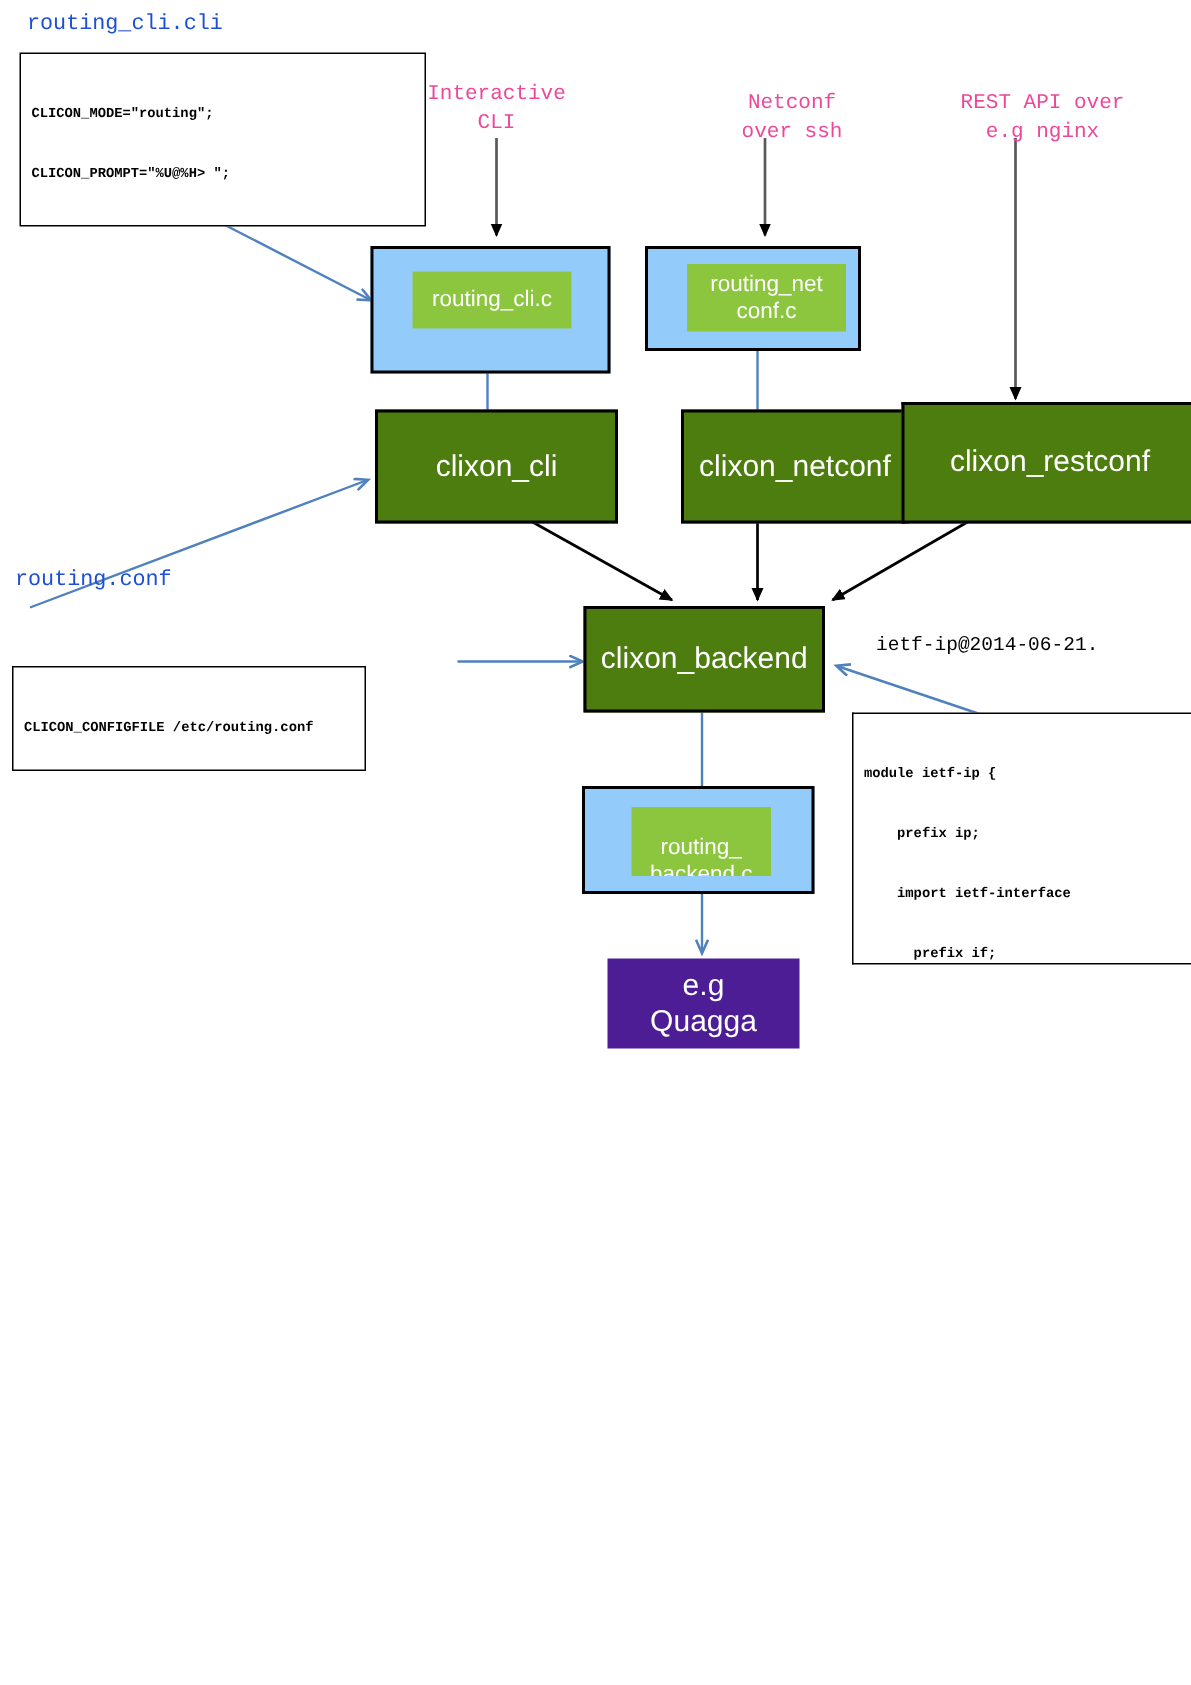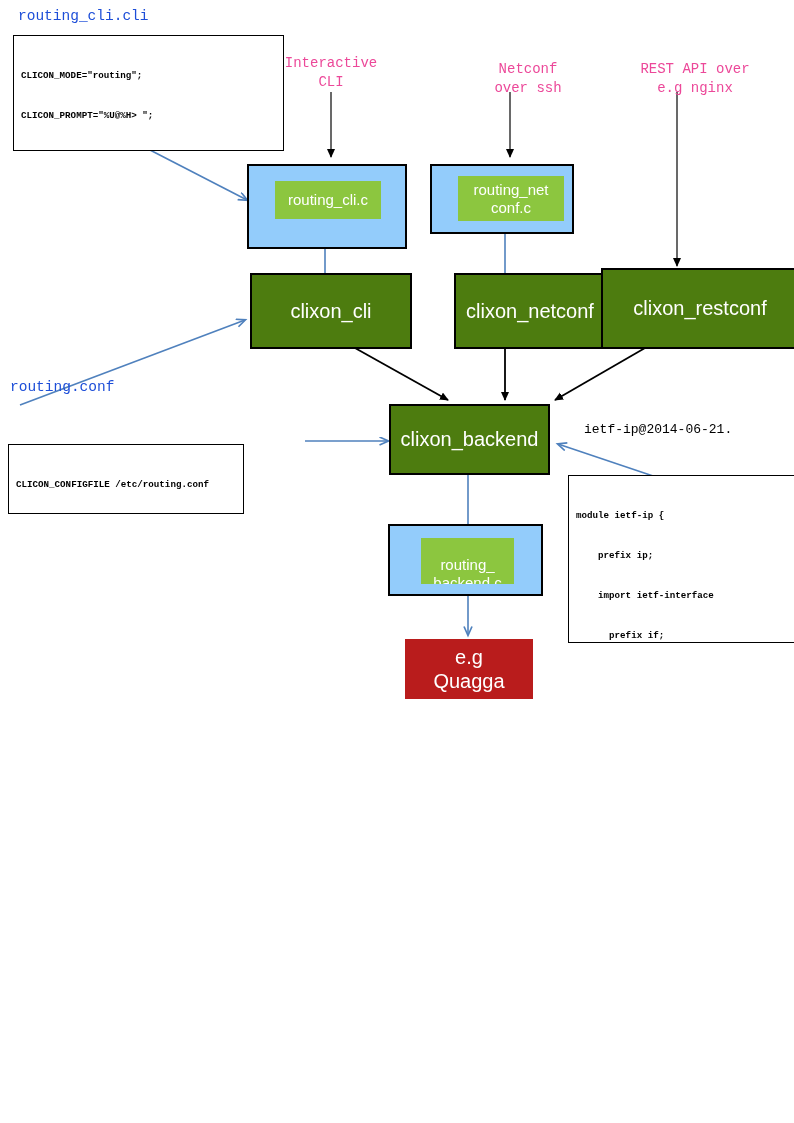--- a/index.html
+++ b/index.html
@@ -83,21 +83,21 @@
   .node-lightblue {
     background: #93ccfb;
     border: 2px solid #000000;
   }
   .node-green {
     background: #8cc63f;
     font-size: 15px;
     line-height: 18px;
   }
   .node-green-big {
-    background: #b91c1c;
+    background: #4c1d95;
     font-size: 20px;
     line-height: 24px;
   }
 </style>
 </head>
 <body>
 
 <svg id="canvas" viewBox="0 0 794 1123" xmlns="http://www.w3.org/2000/svg">
   <defs>
     <marker id="ah-black" markerWidth="11" markerHeight="11" refX="8" refY="4" orient="auto" markerUnits="userSpaceOnUse">

